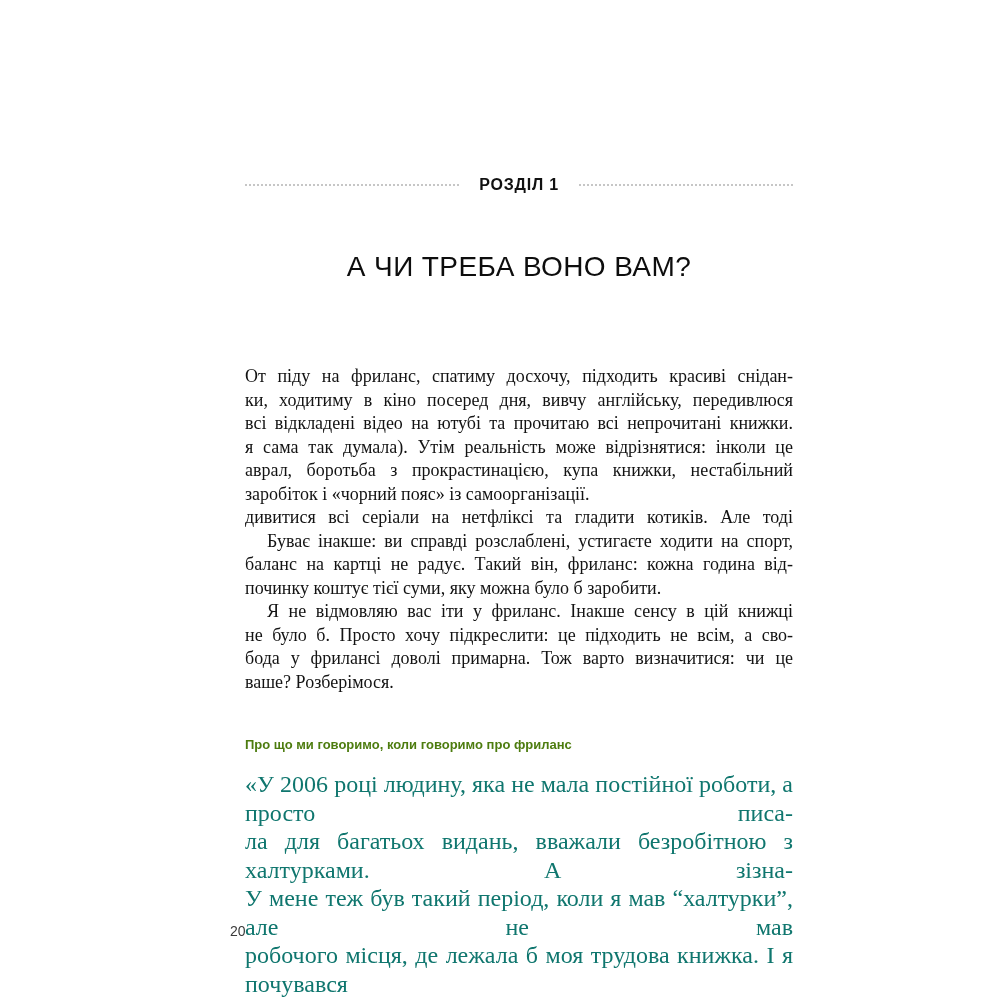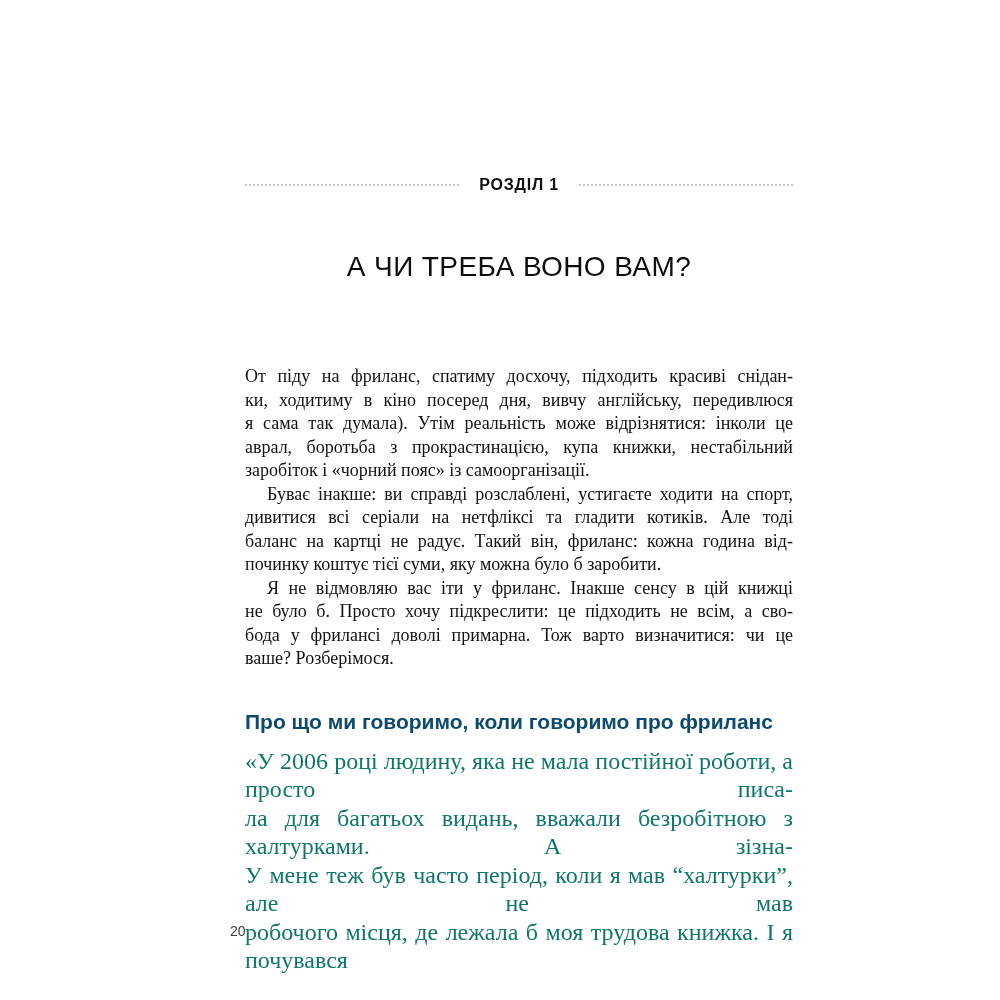--- a/index.html
+++ b/index.html
@@ -72,22 +72,22 @@
     text-align-last: left;
   }
   .line.first-indent {
     text-indent: 22px;
   }
   
   .subheading {
     margin-top: 40px;
     font-family: "Liberation Sans", sans-serif;
     font-weight: bold;
-    font-size: 21px;
-    color: #0c4a6e;
+    font-size: 13px;
+    color: #4d7c0f;
     line-height: 21px;
   }
   
   .quote-block {
     margin-top: 15px;
     font-family: "Liberation Serif", serif;
     font-size: 24px;
     line-height: 28.5px;
     color: #0f766e;
   }
@@ -112,45 +112,46 @@
       <span class="chapter-label">РОЗДІЛ 1</span>
       <span class="rule"></span>
     </div>
 
     <h1 class="title">А ЧИ ТРЕБА ВОНО ВАМ?</h1>
 
     <div class="body-block" id="body-block">
         <div class="para">
           <div class="line">От піду на фриланс, спатиму досхочу, підходить красиві снідан-</div>
           <div class="line">ки, ходитиму в кіно посеред дня, вивчу англійську, передивлюся</div>
+          <div class="line">всі відкладені відео на ютубі та прочитаю всі непрочитані книжки.</div>
           <div class="line">я сама так думала). Утім реальність може відрізнятися: інколи це</div>
           <div class="line">аврал, боротьба з прокрастинацією, купа книжки, нестабільний</div>
           <div class="line last">заробіток і «чорний пояс» із самоорганізації.</div>
         </div>
         <div class="para">
+          <div class="line">дивитися всі серіали на нетфліксі та гладити котиків. Але тоді</div>
           <div class="line first-indent">Буває інакше: ви справді розслаблені, устигаєте ходити на спорт,</div>
-          <div class="line">дивитися всі серіали на нетфліксі та гладити котиків. Але тоді</div>
           <div class="line">баланс на картці не радує. Такий він, фриланс: кожна година від-</div>
           <div class="line last">починку коштує тієї суми, яку можна було б заробити.</div>
         </div>
         <div class="para">
           <div class="line first-indent">Я не відмовляю вас іти у фриланс. Інакше сенсу в цій книжці</div>
           <div class="line">не було б. Просто хочу підкреслити: це підходить не всім, а сво-</div>
           <div class="line">бода у фрилансі доволі примарна. Тож варто визначитися: чи це</div>
           <div class="line last">ваше? Розберімося.</div>
         </div>
       </div>
 
     <div class="subheading">Про що ми говоримо, коли говоримо про фриланс</div>
 
     <div class="quote-block" id="quote-block">
         <div class="para">
           <div class="line">«У 2006 році людину, яка не мала постійної роботи, а просто писа-</div>
           <div class="line">ла для багатьох видань, вважали безробітною з халтурками. А зізна-</div>
-          <div class="line">У мене теж був часто період, коли я мав “халтурки”, але не мав</div>
+          <div class="line">У мене теж був такий період, коли я мав “халтурки”, але не мав</div>
           <div class="line">робочого місця, де лежала б моя трудова книжка. І я почувався</div>
         </div>
       </div>
 
   </div>
 
   <div class="page-number">20</div>
 </div>
 
 </body></html>

